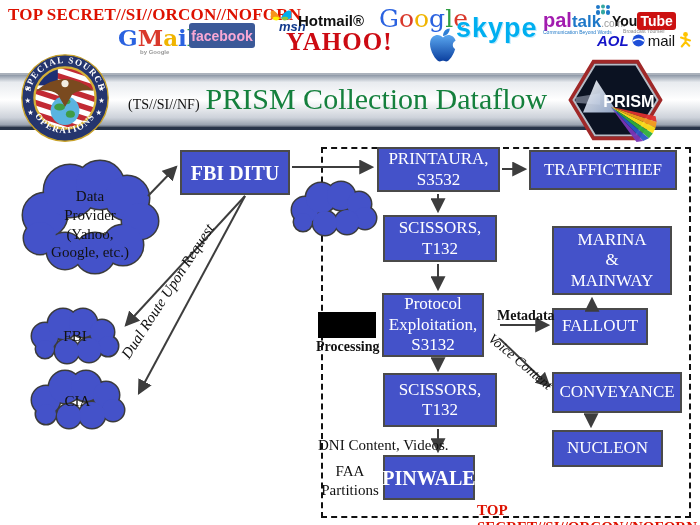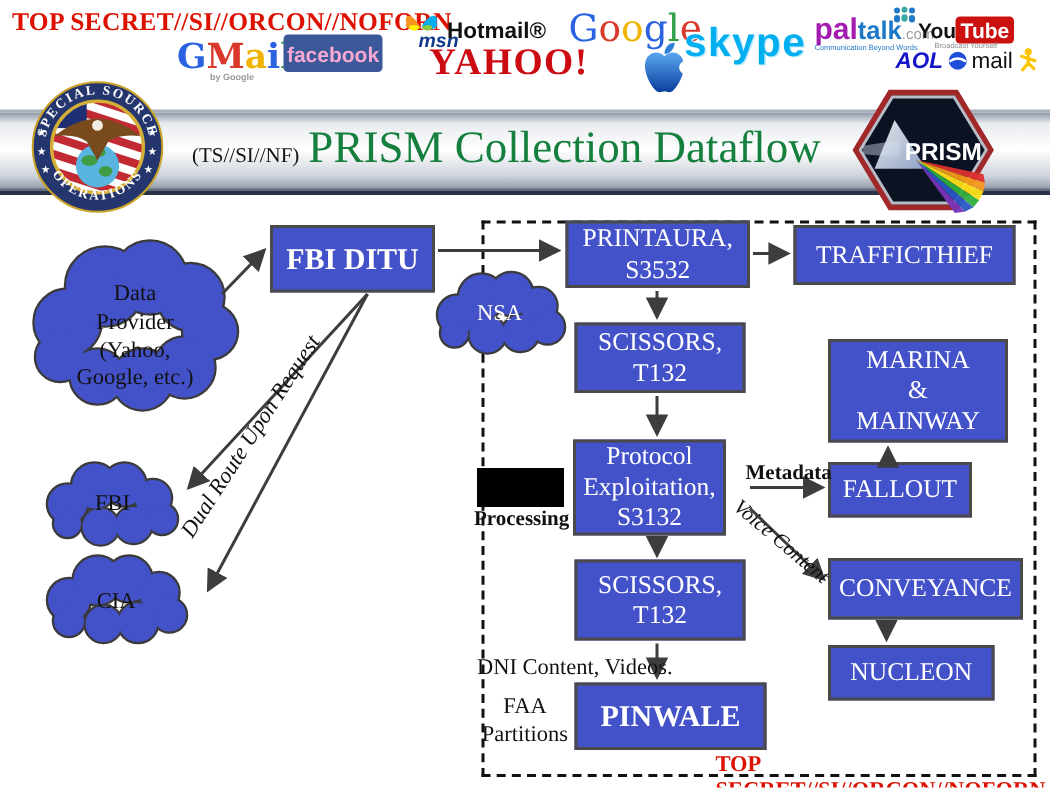--- a/index.html
+++ b/index.html
@@ -226,21 +226,21 @@
 &amp;
 MAINWAY</div>
   <div class="abs nbox" style="left:382px;top:293px;width:102px;height:64px;">Protocol
 Exploitation,
 S3132</div>
   <div class="abs nbox" style="left:552px;top:308px;width:96px;height:37px;">FALLOUT</div>
   <div class="abs nbox" style="left:552px;top:372px;width:130px;height:41px;">CONVEYANCE</div>
   <div class="abs nbox" style="left:383px;top:373px;width:114px;height:54px;">SCISSORS,
 T132</div>
   <div class="abs nbox" style="left:552px;top:430px;width:111px;height:37px;">NUCLEON</div>
-  <div class="abs nbox big" style="left:383px;top:455px;width:128px;height:45px;">PINWALE</div>
+  <div class="abs nbox big" style="left:383px;top:455px;width:92px;height:45px;">PINWALE</div>
 
   <div class="abs cloud-wrap" style="left:15px;top:153px;width:150px;height:125px;">
     <svg class="cloud" width="150" height="125" viewBox="0 0 150 125">
         <g class="cloud-stroke">
           <circle cx="30" cy="62" r="22"></circle>
           <circle cx="55" cy="38" r="26"></circle>
           <circle cx="85" cy="32" r="24"></circle>
           <circle cx="112" cy="45" r="22"></circle>
           <circle cx="125" cy="68" r="18"></circle>
           <circle cx="108" cy="92" r="20"></circle>
@@ -281,21 +281,20 @@
           <circle cx="20" cy="32" r="13"></circle>
           <circle cx="36" cy="20" r="15"></circle>
           <circle cx="56" cy="18" r="14"></circle>
           <circle cx="74" cy="26" r="12"></circle>
           <circle cx="80" cy="40" r="11"></circle>
           <circle cx="62" cy="44" r="12"></circle>
           <circle cx="40" cy="45" r="12"></circle>
           <circle cx="18" cy="44" r="9"></circle>
         </g>
       </svg>
-    <div class="cloud-label light" style="top:22px;">NSA</div>
   </div>
   <div class="abs cloud-wrap" style="left:25px;top:306px;width:100px;height:58px;">
     <svg class="cloud" width="100" height="58" viewBox="0 0 100 58">
         <g class="cloud-stroke">
           <circle cx="20" cy="30" r="13"></circle>
           <circle cx="38" cy="18" r="15"></circle>
           <circle cx="58" cy="17" r="14"></circle>
           <circle cx="77" cy="26" r="12"></circle>
           <circle cx="83" cy="40" r="10"></circle>
           <circle cx="64" cy="44" r="12"></circle>

